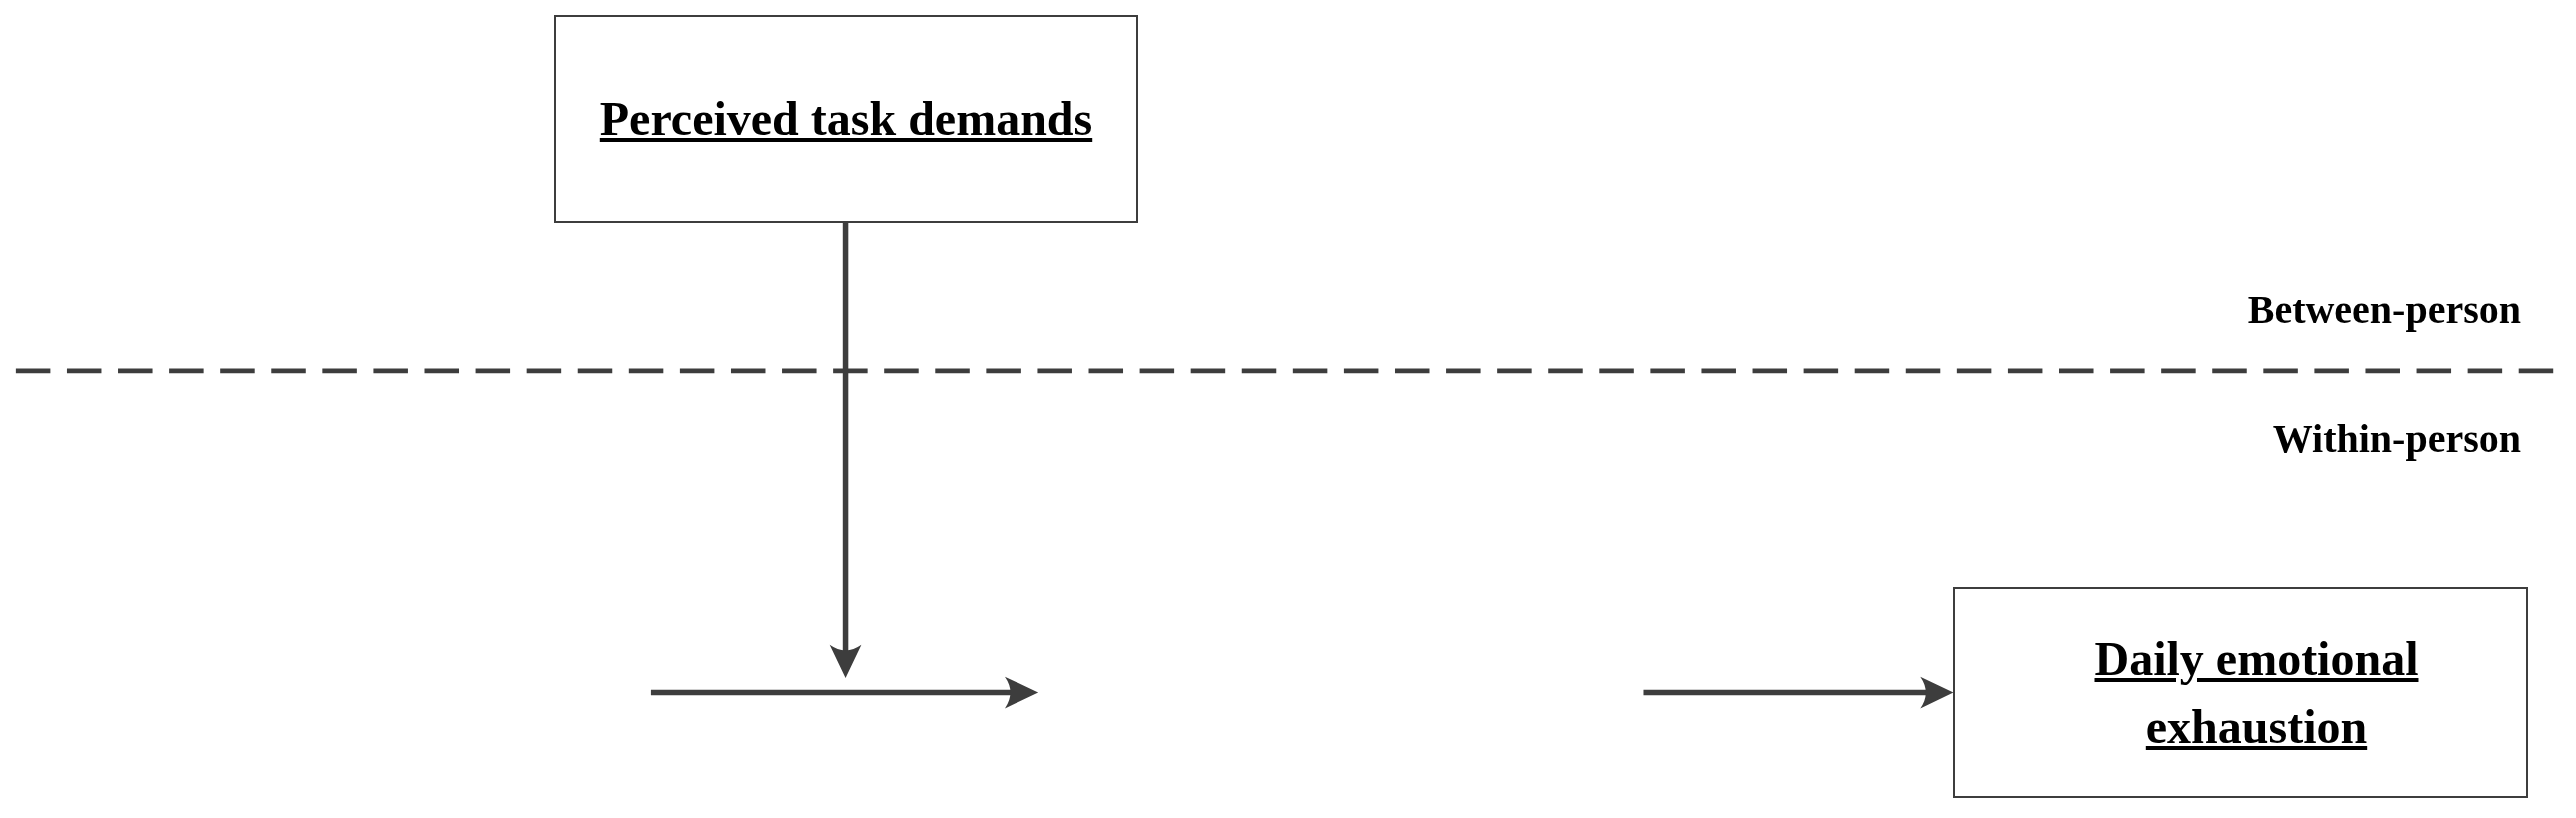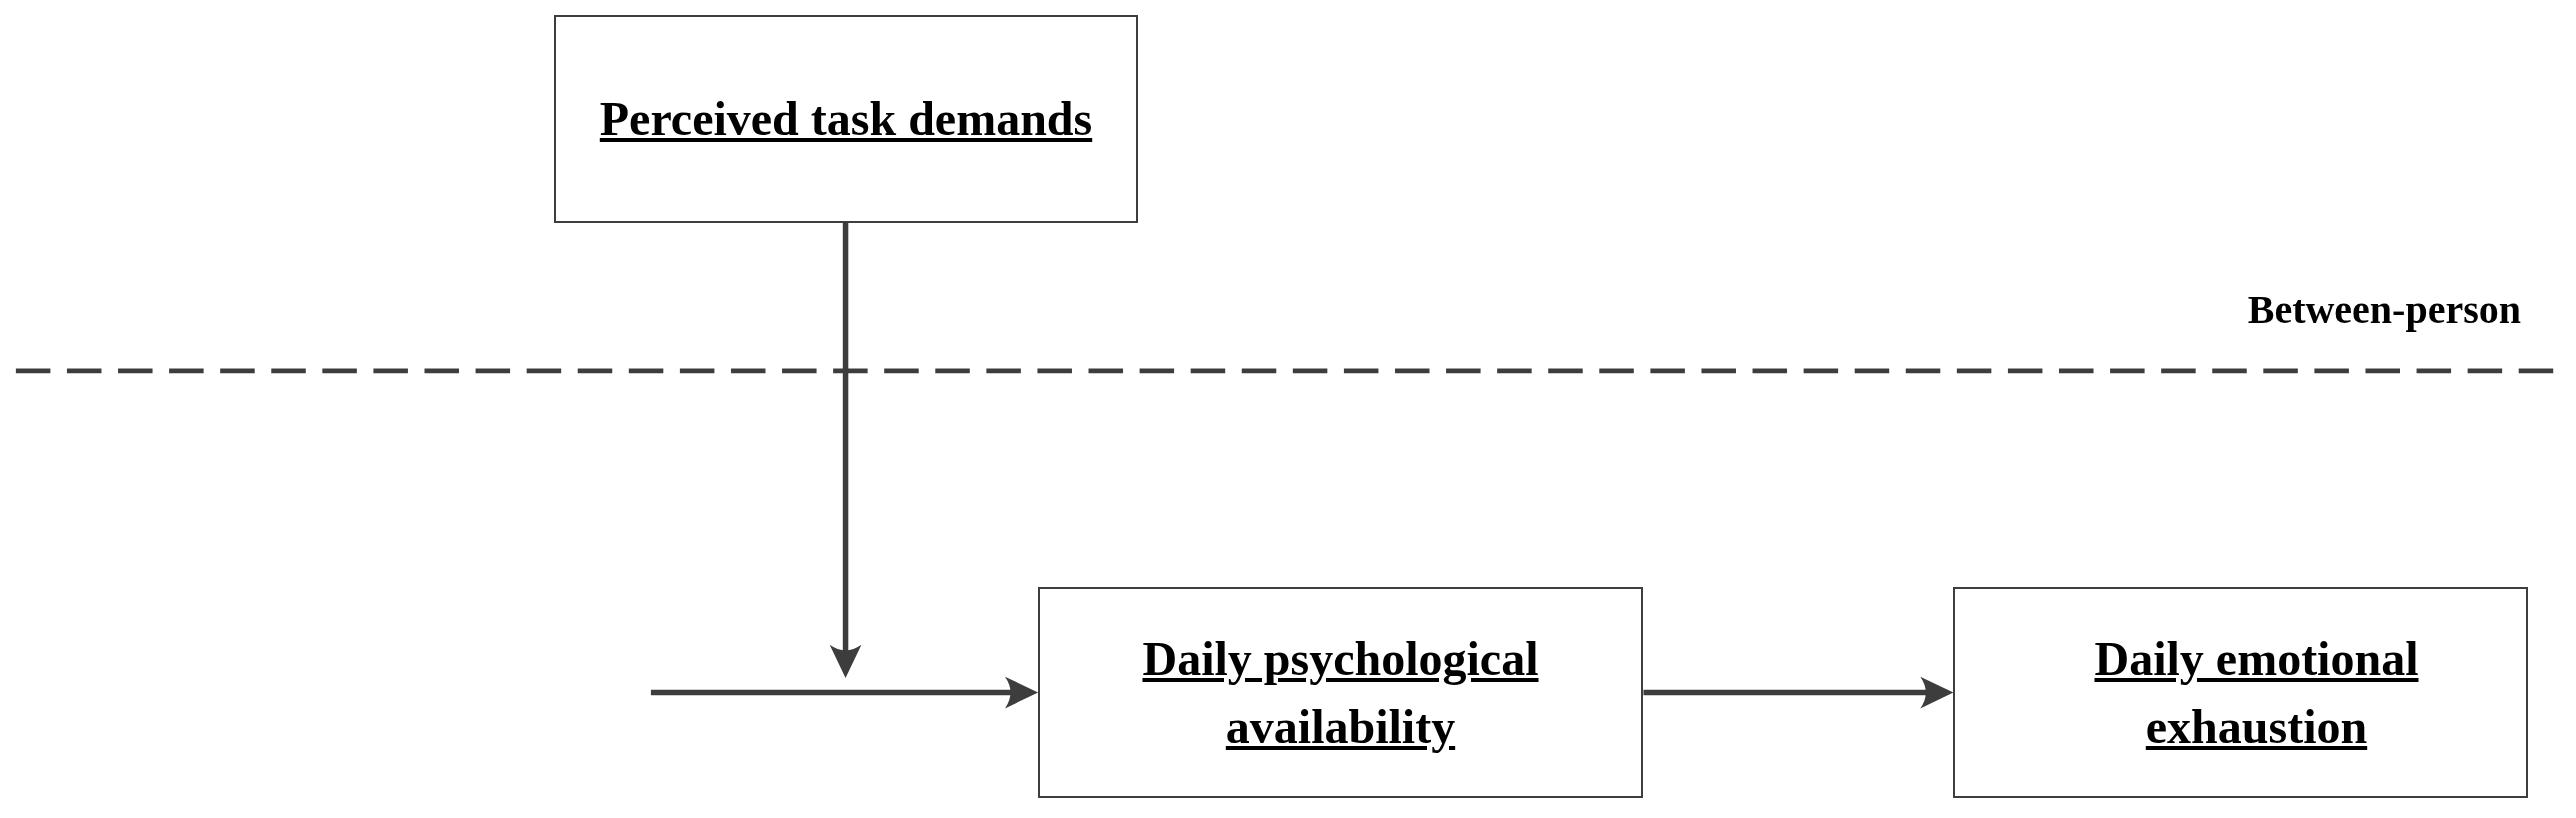--- a/index.html
+++ b/index.html
@@ -75,25 +75,23 @@
 
     <line class="ink-stroke" x1="2381" y1="1003" x2="2796" y2="1003" stroke-width="8"></line>
     <path class="ink-fill" d="M 2830 1003 l -48 -23 q 16 23 0 46 z"></path>
   </svg>
 
   <div class="node" id="node-perceived">
     <span class="node-text">Perceived task demands</span>
   </div>
 
 
-  <div class="node" id="node-avail">
-    <span class="node-text">Daily psychological availability</span>
-  </div>
 
   <div class="node" id="node-exhaust">
     <span class="node-text">Daily emotional exhaustion</span>
   </div>
 
   <div class="section-label" id="label-between">Between-person</div>
 
+  <div class="section-label" id="label-within">Within-person</div>
 
 </div>
 
 
 </body></html>

